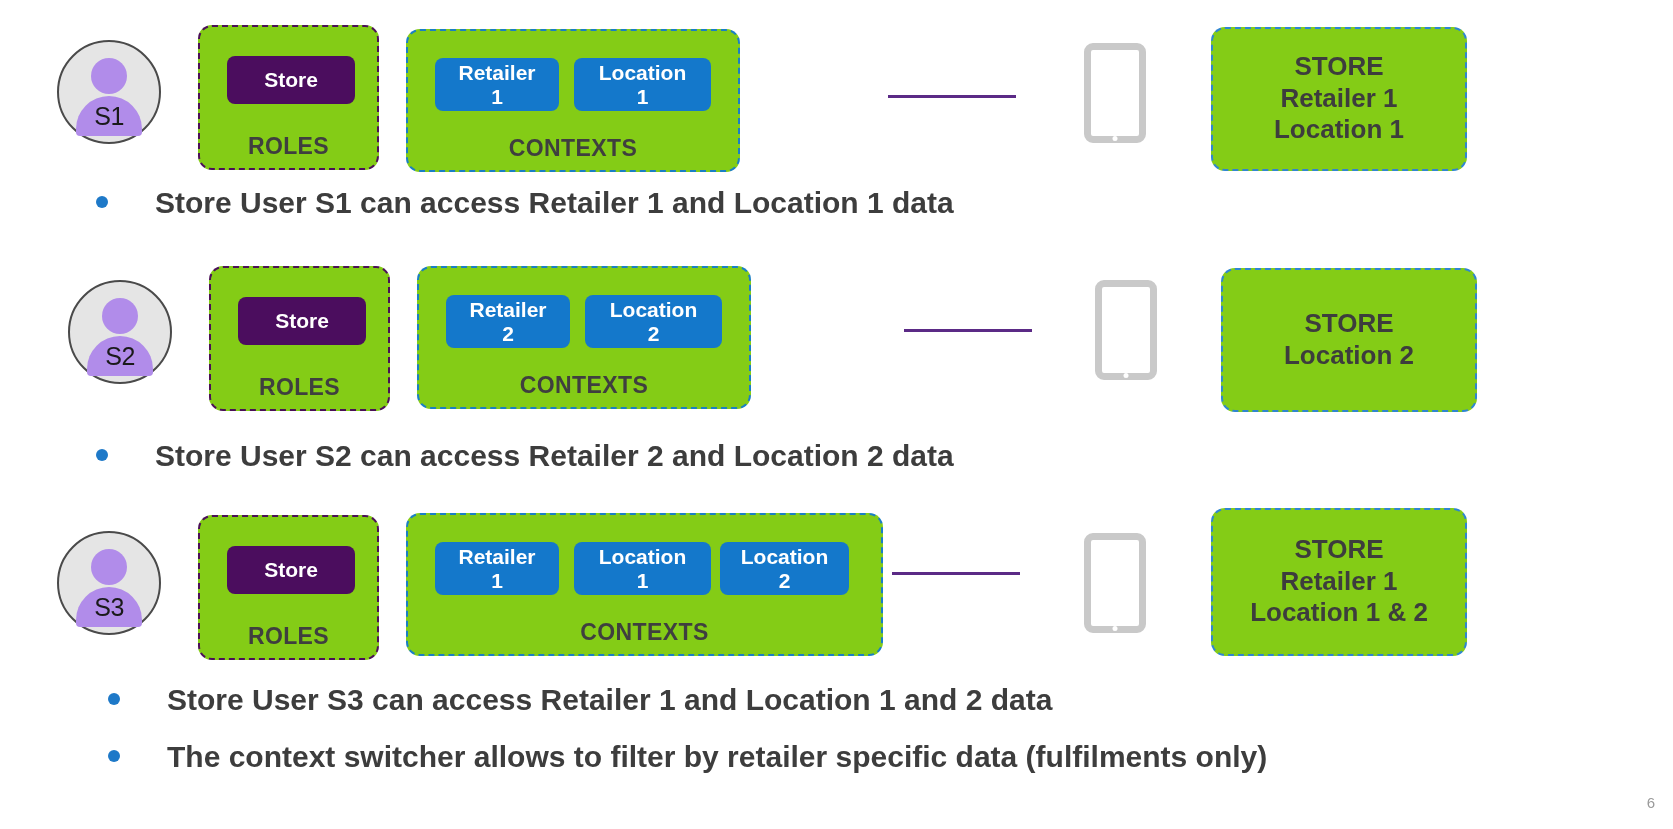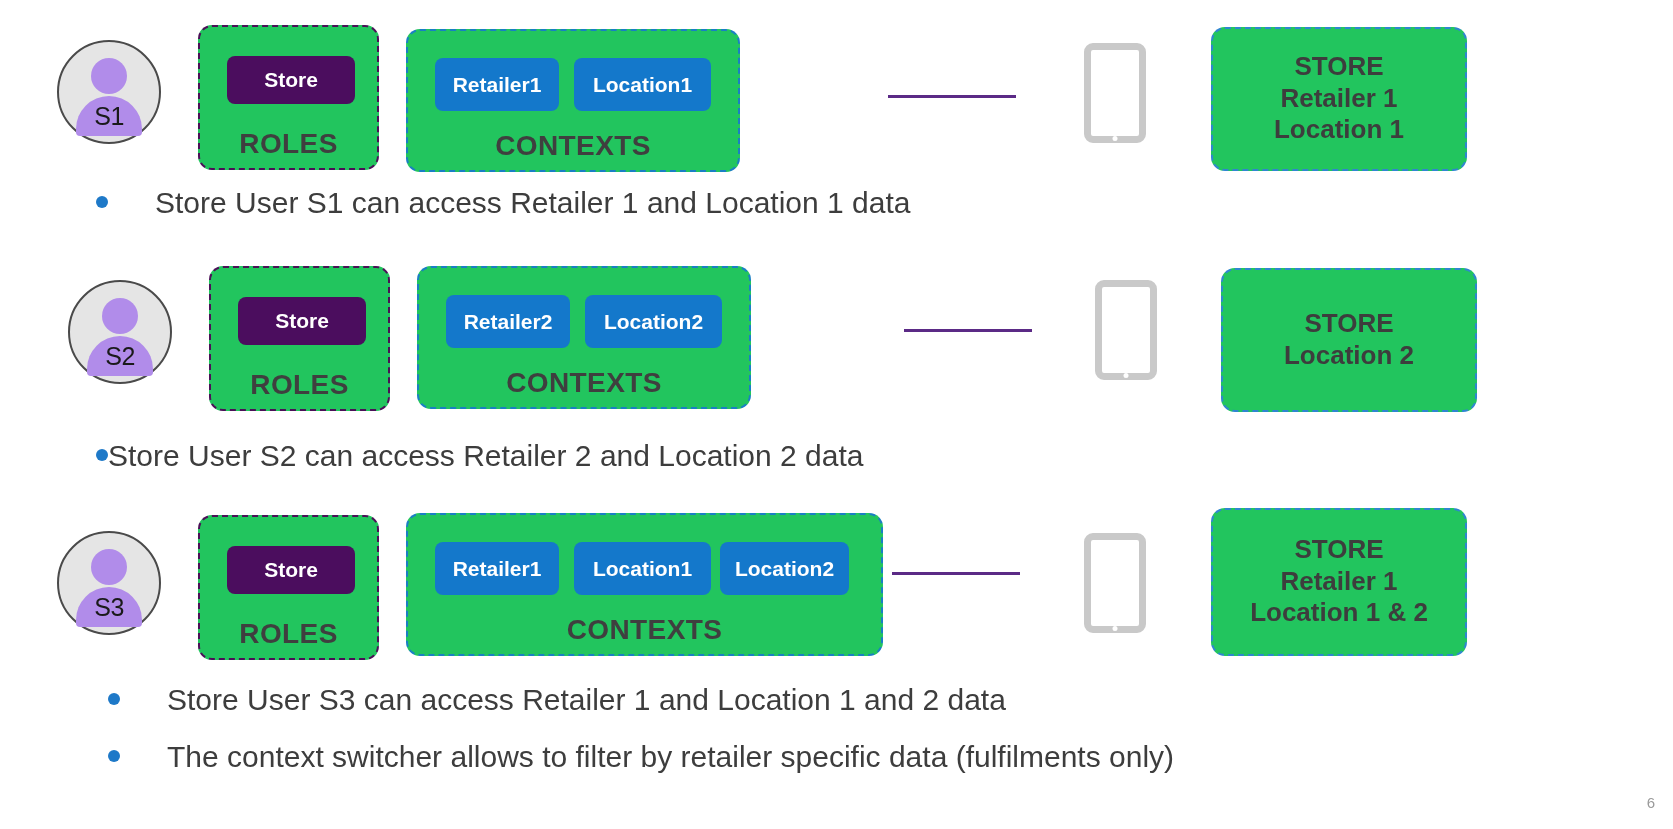--- a/index.html
+++ b/index.html
@@ -72,39 +72,39 @@
     font-weight: 400;
     color: #1a1a1a;
     letter-spacing: -0.5px;
   }
 
   
   .group-box {
     position: absolute;
     box-sizing: border-box;
     border-radius: 14px;
-    background: #22c55e;
+    background: #84cc16;
   }
   .group-roles {
     border: 2.5px dashed #4b1057;
     border-style: dashed;
   }
   .group-contexts {
     border: 2.5px dashed #1a7fc4;
   }
   .group-store {
     border: 2.5px dashed #2f86d0;
   }
   .group-caption {
     position: absolute;
     left: 0;
     bottom: 8px;
     width: 100%;
     text-align: center;
-    font-size: 28px;
+    font-size: 23px;
     font-weight: 700;
     color: #3f3f3f;
     letter-spacing: 0.4px;
   }
 
   
   .chip-role {
     position: absolute;
     background: #4b0d5e;
     color: #ffffff;
@@ -120,21 +120,21 @@
 
   
   .chip-ctx {
     position: absolute;
     background: #1478cb;
     color: #ffffff;
     border-radius: 8px;
     font-size: 21px;
     font-weight: 700;
     display: flex;
-    flex-direction: row;
+    flex-direction: column;
     align-items: center;
     justify-content: center;
     text-align: center;
     line-height: 1.12;
   }
   .chip-ctx .ctx-line2 { font-weight: 700; }
 
   
   .connector {
     position: absolute;
@@ -187,28 +187,28 @@
     width: 12px;
     height: 12px;
     border-radius: 50%;
     background: #1e79c8;
     flex: 0 0 auto;
     position: relative;
     top: -5px;
   }
   .bullet-text {
     font-size: 30px;
-    font-weight: 400;
+    font-weight: 700;
     color: #3d3d3d;
     white-space: nowrap;
   }
   .b1 { left: 96px; top: 186px; }
   .b1 .bullet-text { margin-left: 47px; }
   .b2 { left: 96px; top: 439px; }
-  .b2 .bullet-text { }
+  .b2 .bullet-text { margin-left: 47px; }
   .b3 { left: 108px; top: 683px; }
   .b3 .bullet-text { margin-left: 47px; }
   .b4 { left: 108px; top: 740px; }
   .b4 .bullet-text { margin-left: 47px; }
 
   
   .page-number {
     position: absolute;
     right: 18px;
     bottom: 18px;

